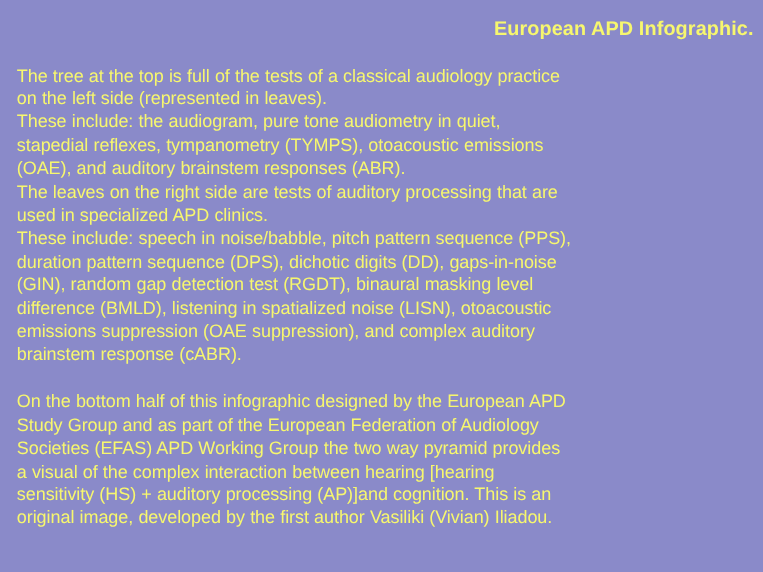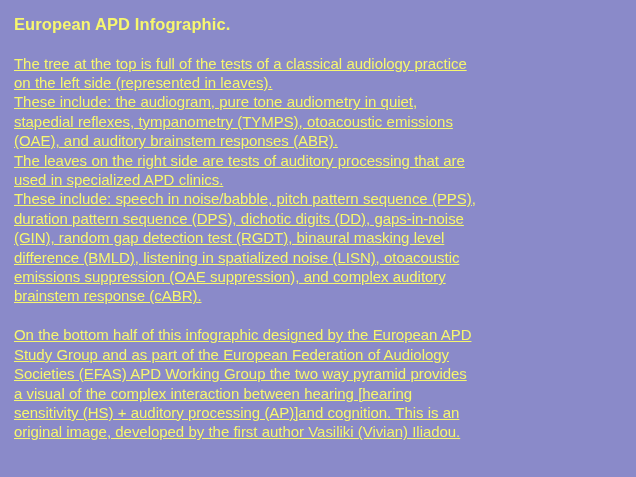--- a/index.html
+++ b/index.html
@@ -37,29 +37,28 @@
   }
   .body-block {
     font-size: 15px;
     font-weight: normal;
     color: #f7f76e;
     line-height: 19.4px;
     margin: 0;
     white-space: pre-wrap;
     letter-spacing: -0.05px;
     word-spacing: 0.2px;
-    text-decoration: underline;
   }
 </style>
 </head>
 <body style="background: rgb(138, 138, 201);">
 
 <div class="slide" style="background: rgb(138, 138, 201);">
 
-  <h1 class="slide-title" style="color: rgb(247, 247, 110);">European APD Infographic.</h1>
+  <h1 class="slide-title" style="color: rgb(247, 247, 110); text-align: right;">European APD Infographic.</h1>
 
   <div class="para-gap"></div>
 
   <p class="body-block" style="color: rgb(247, 247, 110);">The tree at the top is full of the tests of a classical audiology practice
 on the left side (represented in leaves).
 These include: the audiogram, pure tone audiometry in quiet,
 stapedial reflexes, tympanometry (TYMPS), otoacoustic emissions
 (OAE), and auditory brainstem responses (ABR).
 The leaves on the right side are tests of auditory processing that are
 used in specialized APD clinics.

